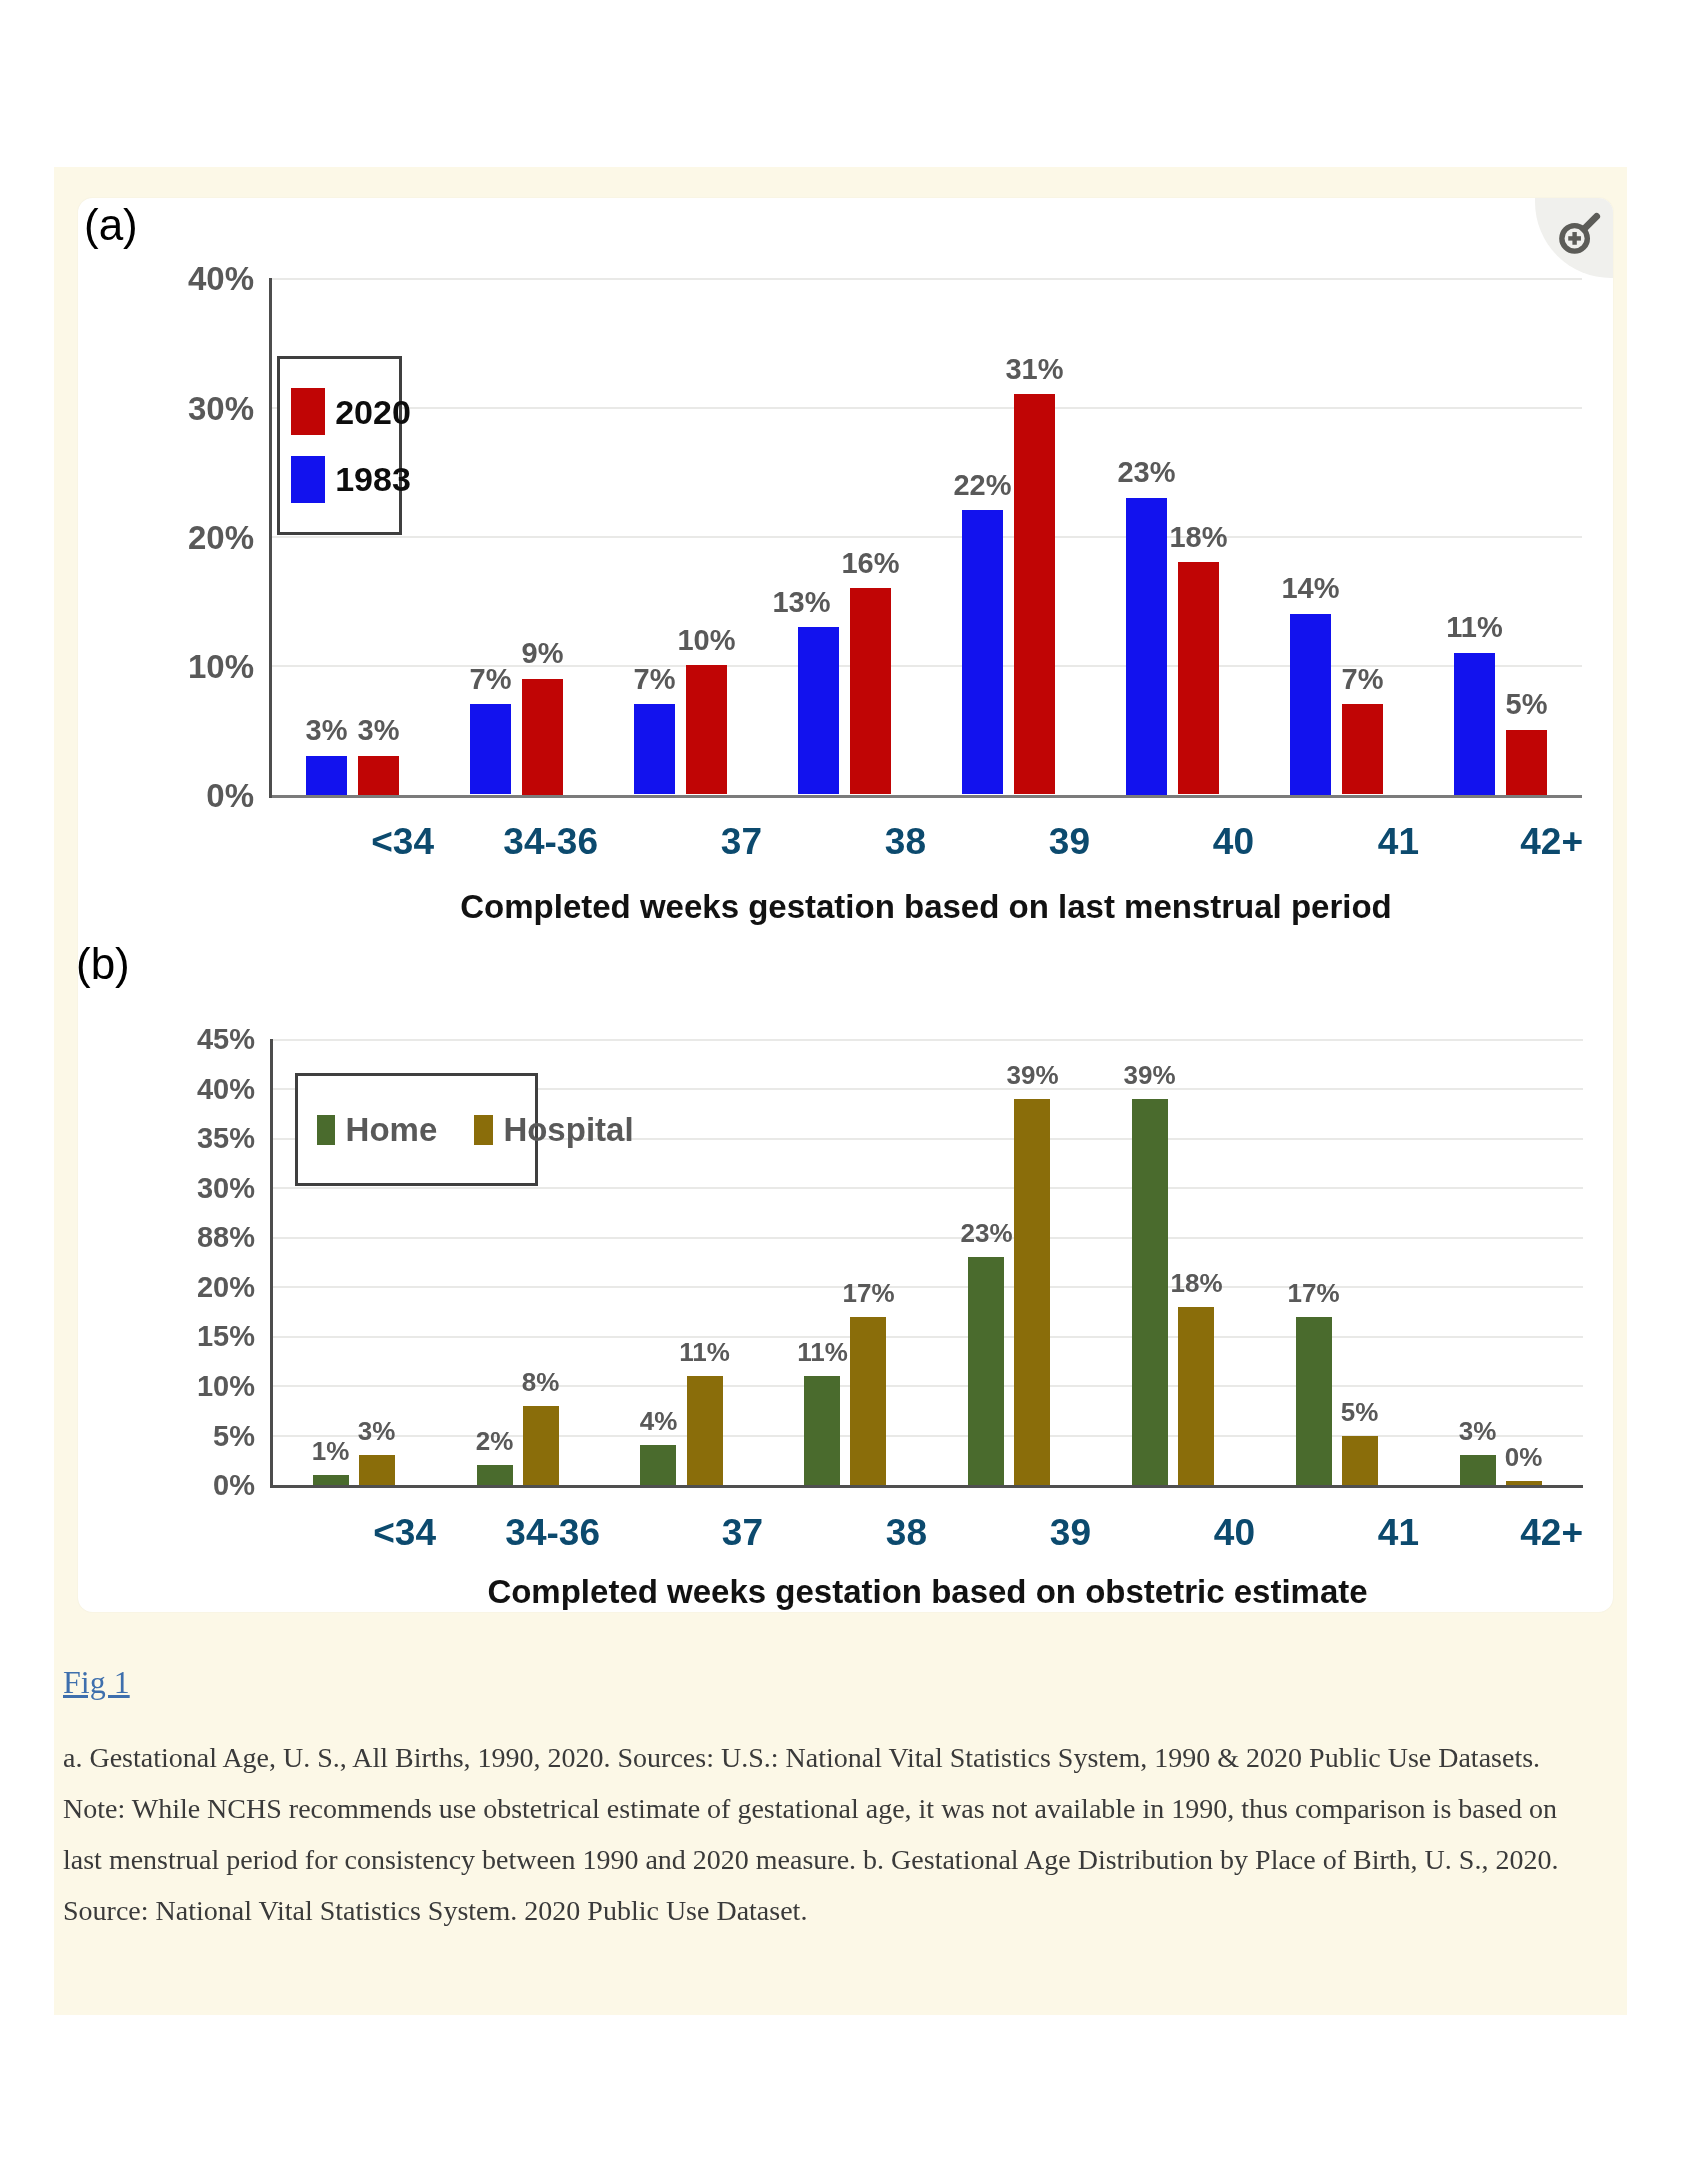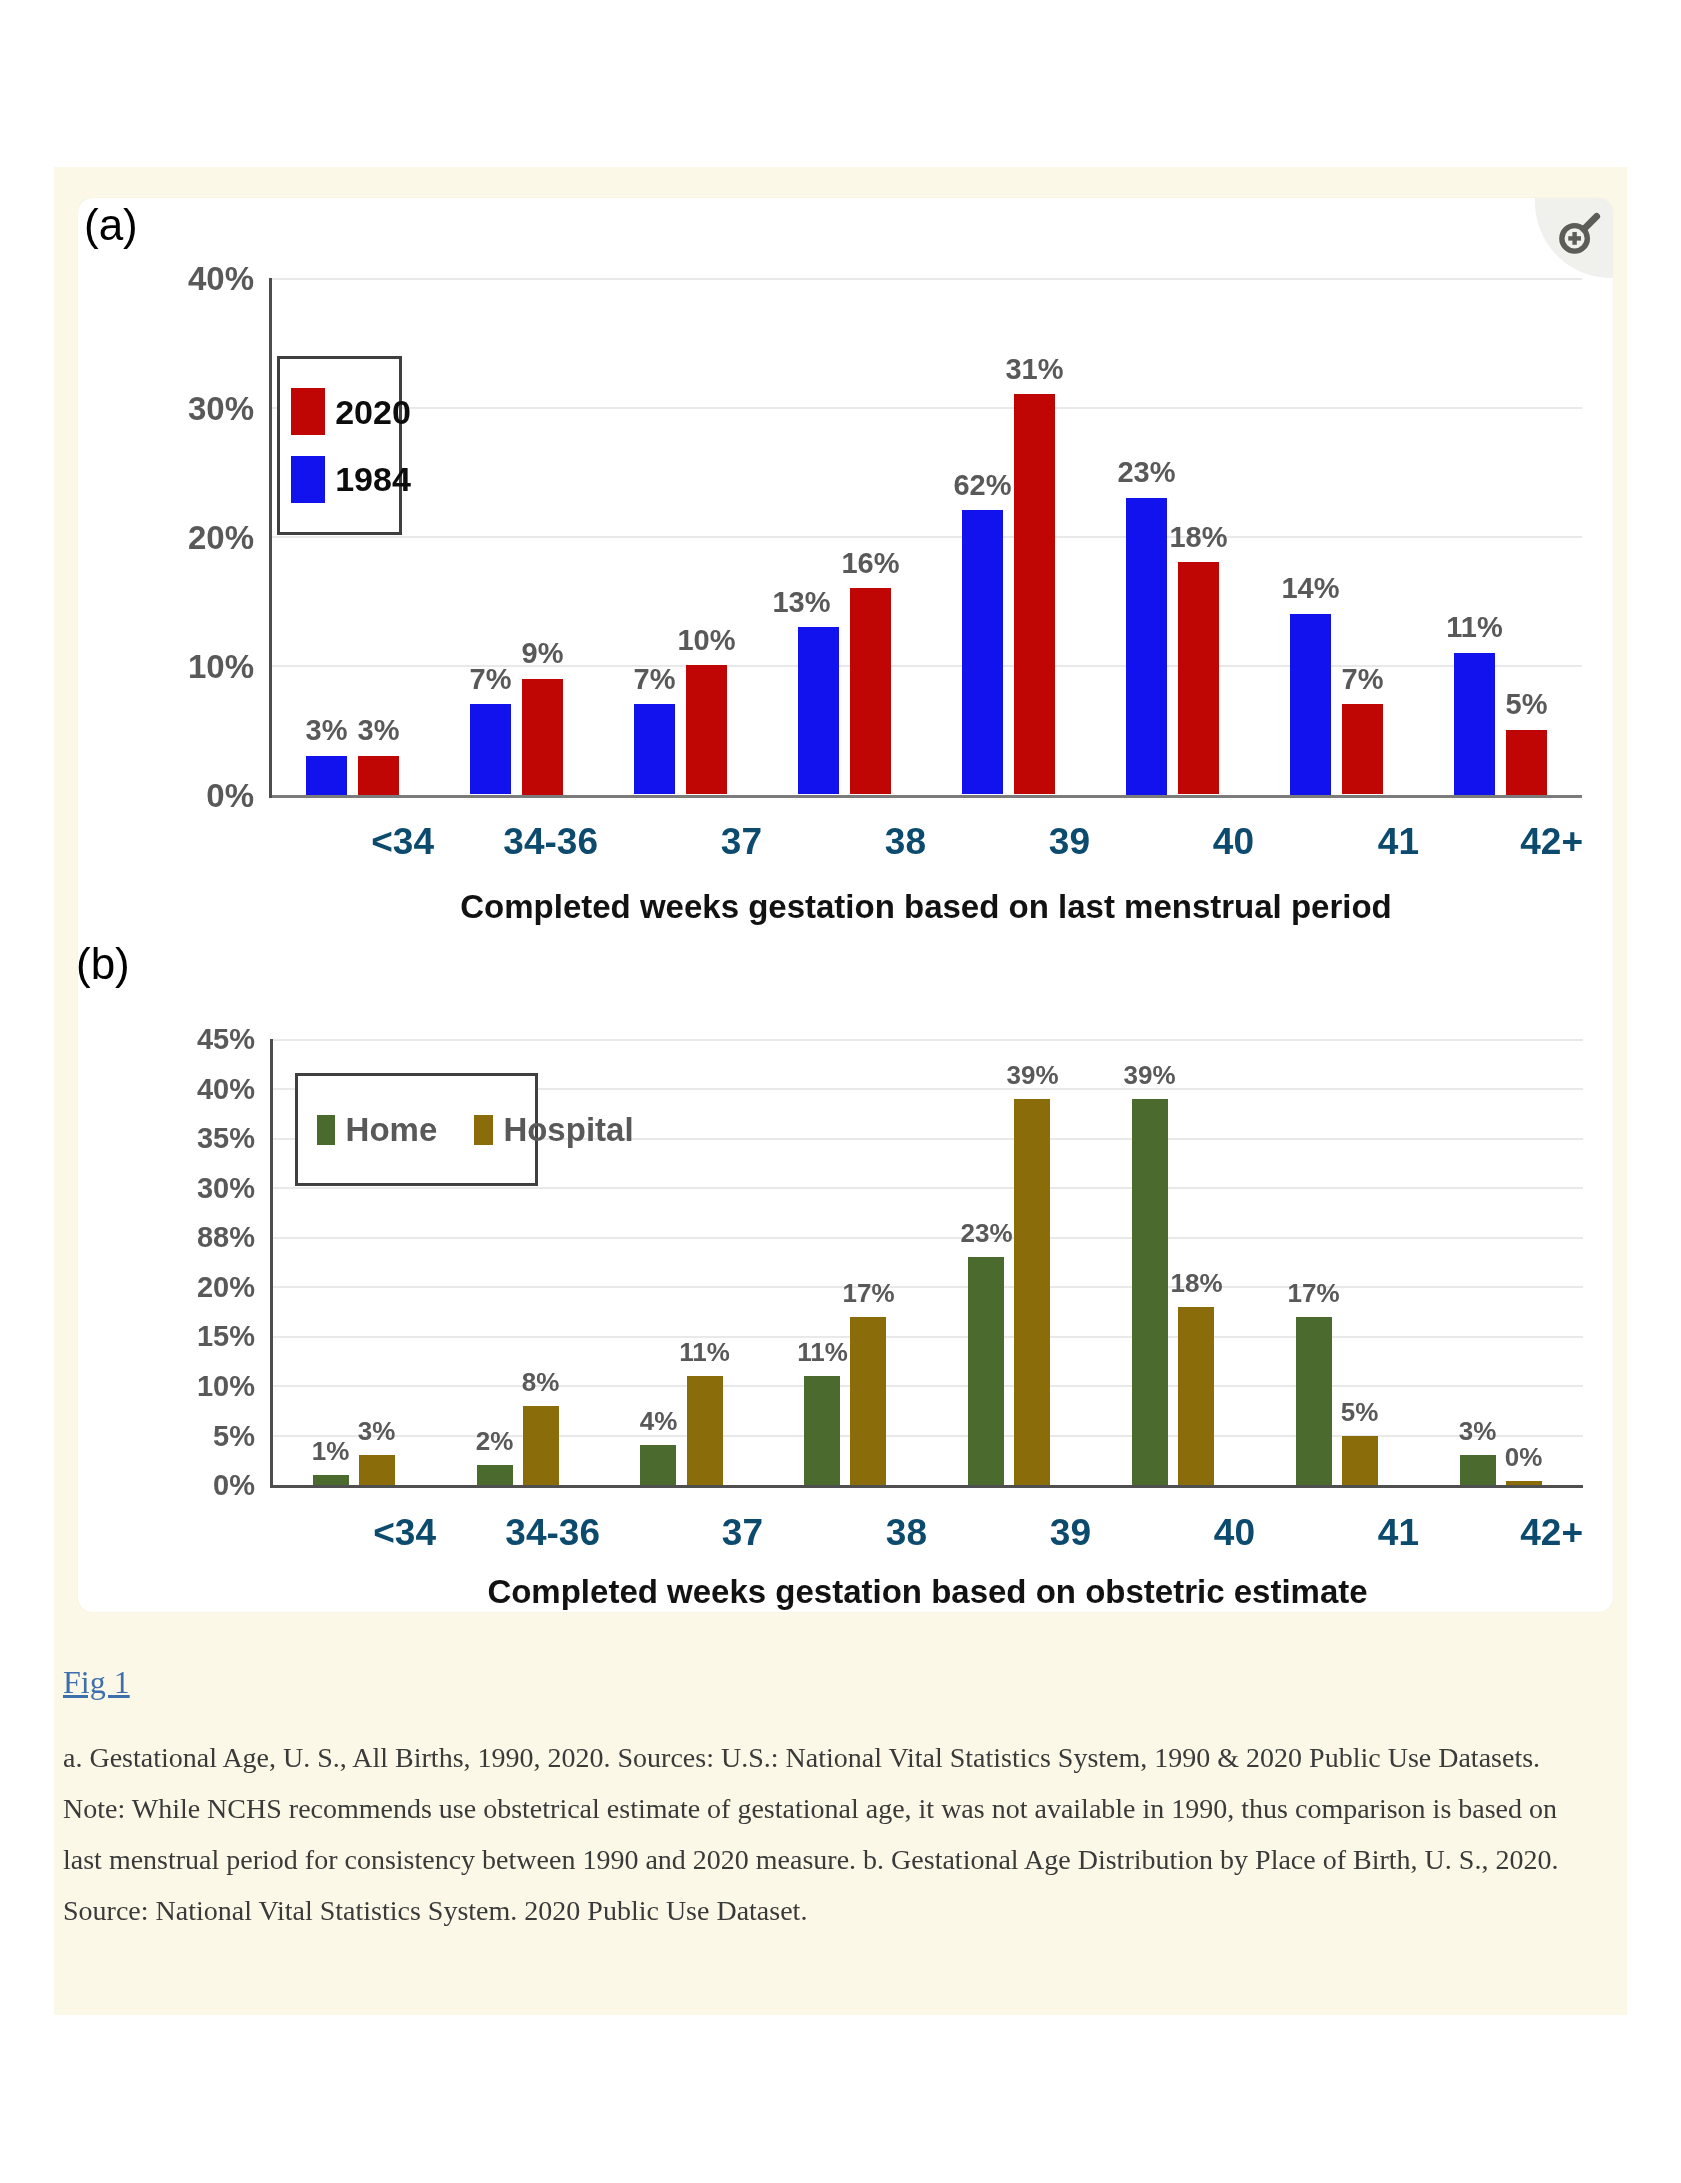--- a/index.html
+++ b/index.html
@@ -78,21 +78,21 @@
       <div class="dlabel" style="left: 595px; top: 665px; width: 119px; font-size: 29px;">7%</div>
       <div class="bar" style="left: 686px; top: 665px; width: 41px; height: 129px; background: rgb(192, 5, 5);"></div>
       <div class="dlabel" style="left: 647px; top: 626px; width: 119px; font-size: 29px;">10%</div>
       <div class="xtick" style="left: 598px; top: 823px; width: 164px; font-size: 37px;">37</div>
       <div class="bar" style="left: 798px; top: 627px; width: 41px; height: 167px; background: rgb(18, 18, 238);"></div>
       <div class="dlabel" style="left: 742px; top: 588px; width: 119px; font-size: 29px;">13%</div>
       <div class="bar" style="left: 850px; top: 588px; width: 41px; height: 206px; background: rgb(192, 5, 5);"></div>
       <div class="dlabel" style="left: 811px; top: 549px; width: 119px; font-size: 29px;">16%</div>
       <div class="xtick" style="left: 762px; top: 823px; width: 164px; font-size: 37px;">38</div>
       <div class="bar" style="left: 962px; top: 510px; width: 41px; height: 284px; background: rgb(18, 18, 238);"></div>
-      <div class="dlabel" style="left: 923px; top: 471px; width: 119px; font-size: 29px;">62%</div>
+      <div class="dlabel" style="left: 923px; top: 471px; width: 119px; font-size: 29px;">22%</div>
       <div class="bar" style="left: 1014px; top: 394px; width: 41px; height: 400px; background: rgb(192, 5, 5);"></div>
       <div class="dlabel" style="left: 975px; top: 355px; width: 119px; font-size: 29px;">31%</div>
       <div class="xtick" style="left: 926px; top: 823px; width: 164px; font-size: 37px;">39</div>
       <div class="bar" style="left: 1126px; top: 498px; width: 41px; height: 297px; background: rgb(18, 18, 238);"></div>
       <div class="dlabel" style="left: 1087px; top: 458px; width: 119px; font-size: 29px;">23%</div>
       <div class="bar" style="left: 1178px; top: 562px; width: 41px; height: 232px; background: rgb(192, 5, 5);"></div>
       <div class="dlabel" style="left: 1139px; top: 523px; width: 119px; font-size: 29px;">18%</div>
       <div class="xtick" style="left: 1090px; top: 823px; width: 164px; font-size: 37px;">40</div>
       <div class="bar" style="left: 1290px; top: 614px; width: 41px; height: 181px; background: rgb(18, 18, 238);"></div>
       <div class="dlabel" style="left: 1251px; top: 574px; width: 119px; font-size: 29px;">14%</div>
@@ -105,21 +105,21 @@
       <div class="dlabel" style="left: 1467px; top: 690px; width: 119px; font-size: 29px;">5%</div>
       <div class="xtick" style="left: 1419px; top: 823px; width: 164px; font-size: 37px;">42+</div>
       <div class="xtitle" style="left: 270px; top: 890px; width: 1312px; font-size: 33px;">Completed weeks gestation based on last menstrual period</div>
       <div class="legend-box" style="left: 277px; top: 356px; width: 125px; height: 179px; flex-direction: column; justify-content: space-evenly; align-items: flex-start; padding: 9.2px 0px 9.2px 10.6px;">
         <div class="legend-item" style="margin-right: 6.6px; position: static;">
           <div class="legend-swatch" style="width: 34px; height: 47px; background: rgb(192, 5, 5); margin-right: 10.6px; position: static;"></div>
           <div class="legend-label" style="font-size: 34px; color: rgb(13, 13, 13); position: static;">2020</div>
         </div>
         <div class="legend-item" style="margin-right: 6.6px; position: static;">
           <div class="legend-swatch" style="width: 34px; height: 47px; background: rgb(18, 18, 238); margin-right: 10.6px; position: static;"></div>
-          <div class="legend-label" style="font-size: 34px; color: rgb(13, 13, 13); position: static;">1984</div>
+          <div class="legend-label" style="font-size: 34px; color: rgb(13, 13, 13); position: static;">1983</div>
         </div>
       </div>
     </div>
   <div class="abs" id="chart-b" style="left:0;top:0;">
       <div class="ytick" style="left: 107px; top: 1471px; width: 148px; font-size: 29px;">0%</div>
       <div class="gridline" style="left: 272px; top: 1435px; width: 1311px;"></div>
       <div class="ytick" style="left: 107px; top: 1422px; width: 148px; font-size: 29px;">5%</div>
       <div class="gridline" style="left: 272px; top: 1385px; width: 1311px;"></div>
       <div class="ytick" style="left: 107px; top: 1372px; width: 148px; font-size: 29px;">10%</div>
       <div class="gridline" style="left: 272px; top: 1336px; width: 1311px;"></div>

